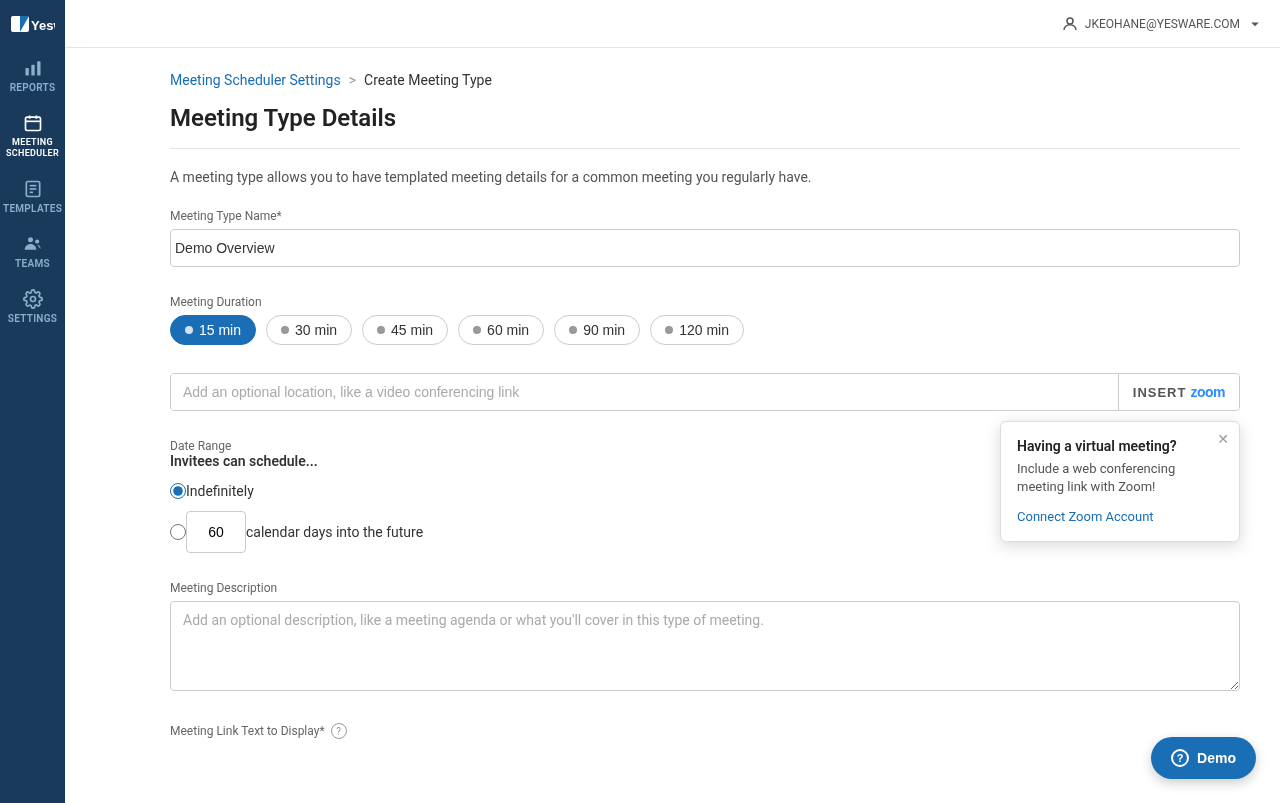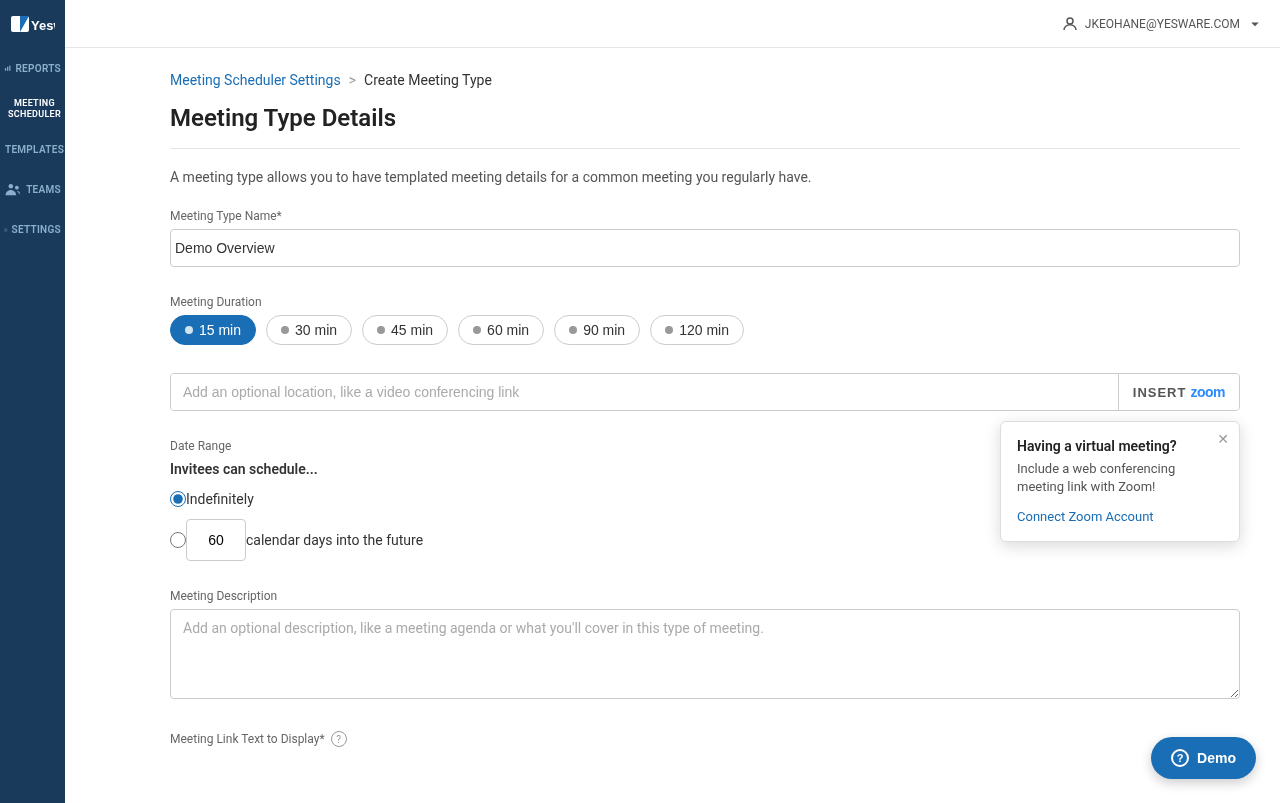--- a/index.html
+++ b/index.html
@@ -21,20 +21,21 @@
       background: #1a3a5c;
       display: flex;
       align-items: center;
       justify-content: center;
       height: 48px;
     }
     .sidebar-logo svg { width: 44px; height: 24px; }
     .sidebar-item {
       width: 100%;
       display: flex;
+      flex-direction: column;
       align-items: center;
       justify-content: center;
       padding: 10px 4px;
       cursor: pointer;
       color: #8ab0cc;
       font-size: 10px;
       font-weight: 600;
       text-transform: uppercase;
       letter-spacing: 0.3px;
       gap: 4px;
@@ -239,21 +240,21 @@
       font-size: 13px;
       color: #1a6eb5;
       cursor: pointer;
       text-decoration: none;
     }
 
     
     .section-title {
       font-size: 12px;
       color: #666;
-      margin-bottom: 8px;
+      margin-bottom: 0;
     }
     .section-subtitle {
       font-size: 14px;
       font-weight: 600;
       color: #333;
       margin-bottom: 14px;
     }
     .radio-option {
       display: flex;
       align-items: center;

